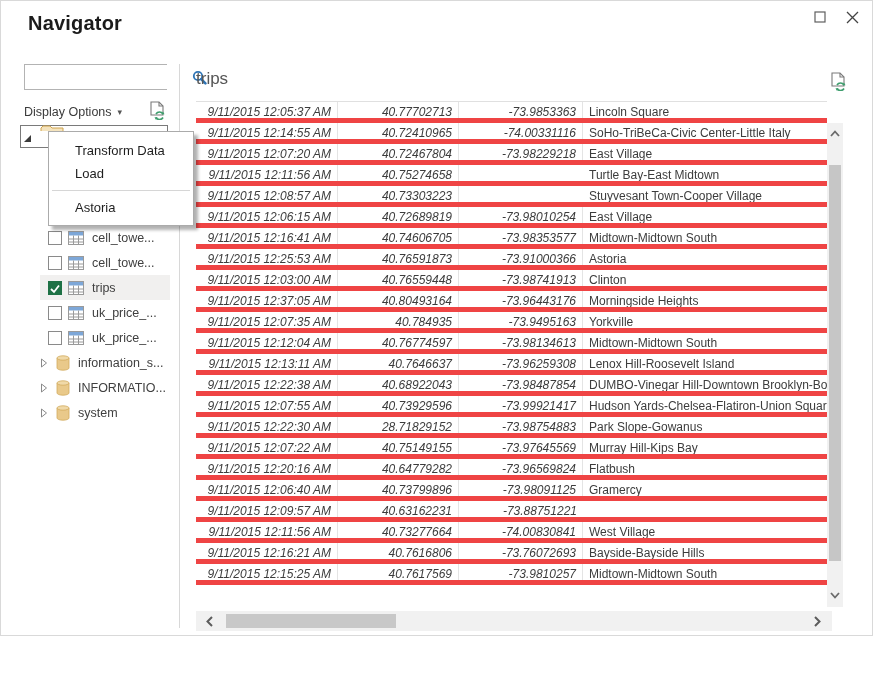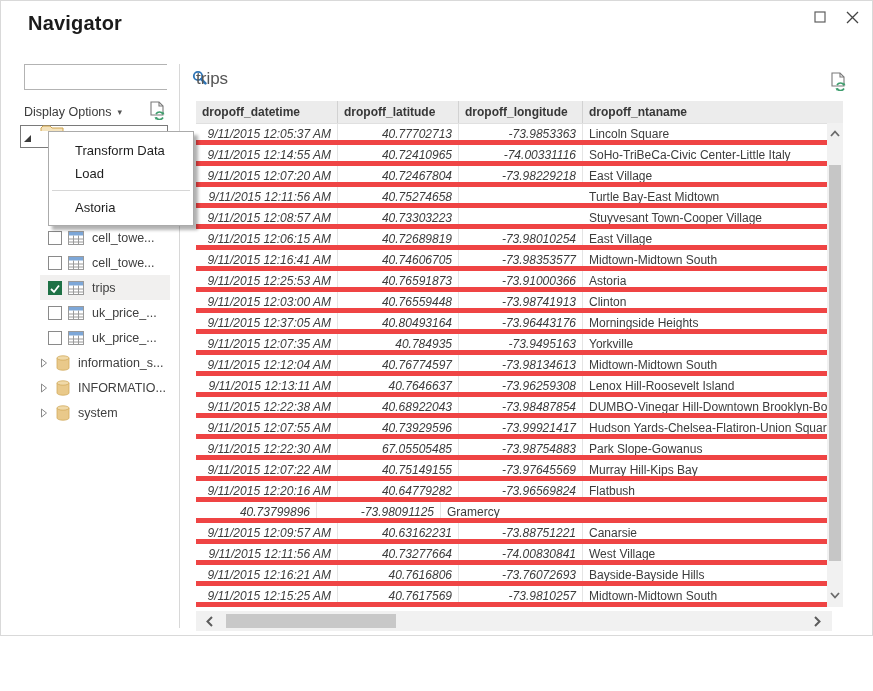--- a/index.html
+++ b/index.html
@@ -258,26 +258,20 @@
         <path d="M1 1 H9 L13 5 V14 H1 Z" fill="#fff" stroke="#7a7a7a" stroke-width="1.1"></path>
         <path d="M9 1 L9 5 L13 5" fill="none" stroke="#7a7a7a" stroke-width="1.1"></path>
         <path d="M6 13 a4 4 0 0 1 7 0" fill="none" stroke="#3f9e6e" stroke-width="1.6"></path>
         <path d="M13 16.5 a4 4 0 0 1 -7 0" fill="none" stroke="#3f9e6e" stroke-width="1.6"></path>
         <path d="M13 10.5 l1.5 2.8 h-3 z" fill="#3f9e6e"></path>
         <path d="M6 19 l-1.5 -2.8 h3 z" fill="#3f9e6e"></path>
       </svg>
   </span>
 
   <div class="tablewrap">
-    <div class="thead">
-        <div class="th" style="width: 142px;">dropoff_datetime</div>
-        <div class="th" style="width: 121px;">dropoff_latitude</div>
-        <div class="th" style="width: 124px;">dropoff_longitude</div>
-        <div class="th" style="width: 260px;">dropoff_ntaname</div>
-      </div>
     <div class="tbody">
         <div class="tr">
           <div class="td num" style="width: 142px;">9/11/2015 12:05:37 AM</div>
           <div class="td num" style="width: 121px;">40.77702713</div>
           <div class="td num" style="width: 124px;">-73.9853363</div>
           <div class="td" style="width: 244px;">Lincoln Square</div>
         </div>
         <div class="tr">
           <div class="td num" style="width: 142px;">9/11/2015 12:14:55 AM</div>
           <div class="td num" style="width: 121px;">40.72410965</div>
@@ -357,46 +351,46 @@
           <div class="td" style="width: 244px;">DUMBO-Vinegar Hill-Downtown Brooklyn-Boerum</div>
         </div>
         <div class="tr">
           <div class="td num" style="width: 142px;">9/11/2015 12:07:55 AM</div>
           <div class="td num" style="width: 121px;">40.73929596</div>
           <div class="td num" style="width: 124px;">-73.99921417</div>
           <div class="td" style="width: 244px;">Hudson Yards-Chelsea-Flatiron-Union Square</div>
         </div>
         <div class="tr">
           <div class="td num" style="width: 142px;">9/11/2015 12:22:30 AM</div>
-          <div class="td num" style="width: 121px;">67.05505485</div>
+          <div class="td num" style="width: 121px;">28.71829152</div>
           <div class="td num" style="width: 124px;">-73.98754883</div>
           <div class="td" style="width: 244px;">Park Slope-Gowanus</div>
         </div>
         <div class="tr">
           <div class="td num" style="width: 142px;">9/11/2015 12:07:22 AM</div>
           <div class="td num" style="width: 121px;">40.75149155</div>
           <div class="td num" style="width: 124px;">-73.97645569</div>
           <div class="td" style="width: 244px;">Murray Hill-Kips Bay</div>
         </div>
         <div class="tr">
           <div class="td num" style="width: 142px;">9/11/2015 12:20:16 AM</div>
           <div class="td num" style="width: 121px;">40.64779282</div>
           <div class="td num" style="width: 124px;">-73.96569824</div>
           <div class="td" style="width: 244px;">Flatbush</div>
         </div>
         <div class="tr">
+          <div class="td num" style="width: 142px;">9/11/2015 12:06:40 AM</div>
           <div class="td num" style="width: 121px;">40.73799896</div>
           <div class="td num" style="width: 124px;">-73.98091125</div>
           <div class="td" style="width: 244px;">Gramercy</div>
         </div>
         <div class="tr">
           <div class="td num" style="width: 142px;">9/11/2015 12:09:57 AM</div>
           <div class="td num" style="width: 121px;">40.63162231</div>
           <div class="td num" style="width: 124px;">-73.88751221</div>
-          <div class="td" style="width: 244px;">Canarsie</div>
         </div>
         <div class="tr">
           <div class="td num" style="width: 142px;">9/11/2015 12:11:56 AM</div>
           <div class="td num" style="width: 121px;">40.73277664</div>
           <div class="td num" style="width: 124px;">-74.00830841</div>
           <div class="td" style="width: 244px;">West Village</div>
         </div>
         <div class="tr">
           <div class="td num" style="width: 142px;">9/11/2015 12:16:21 AM</div>
           <div class="td num" style="width: 121px;">40.7616806</div>

